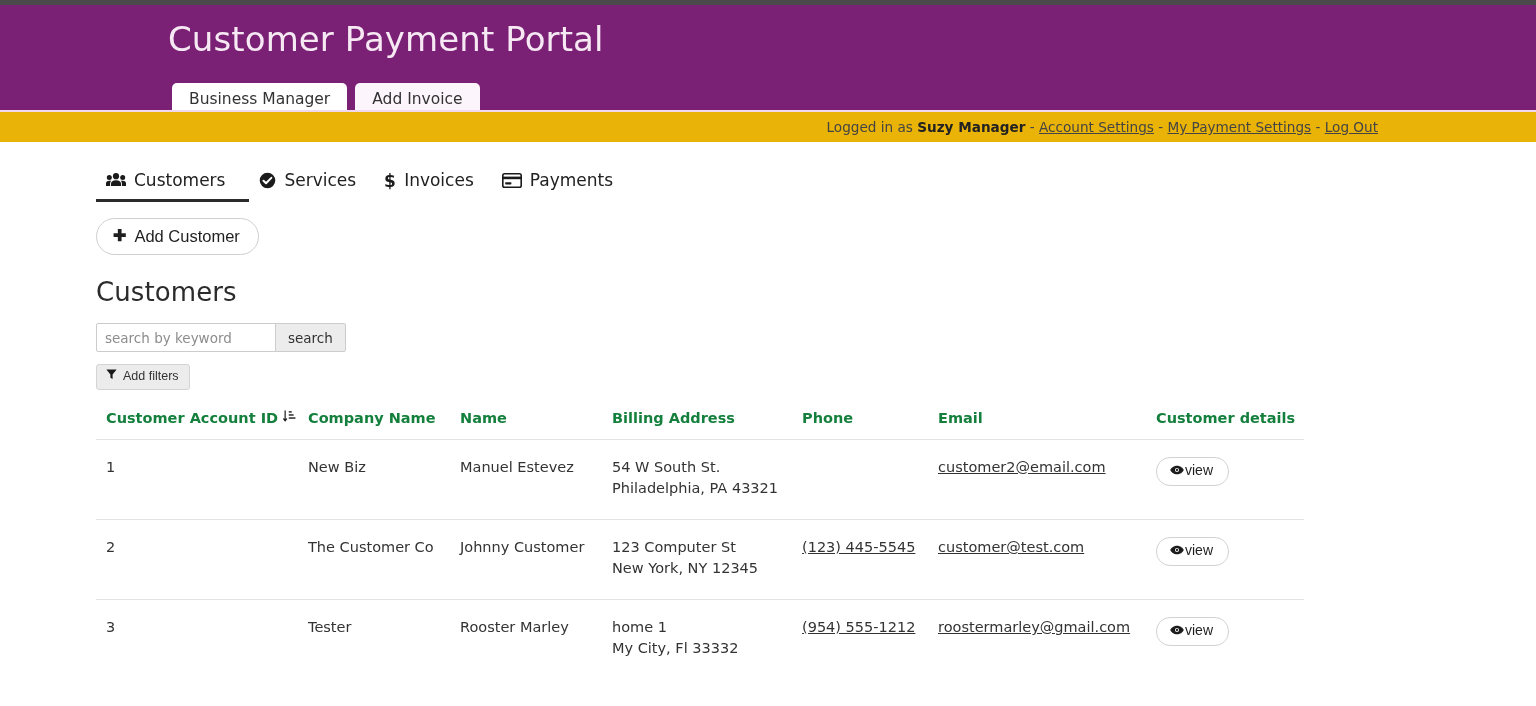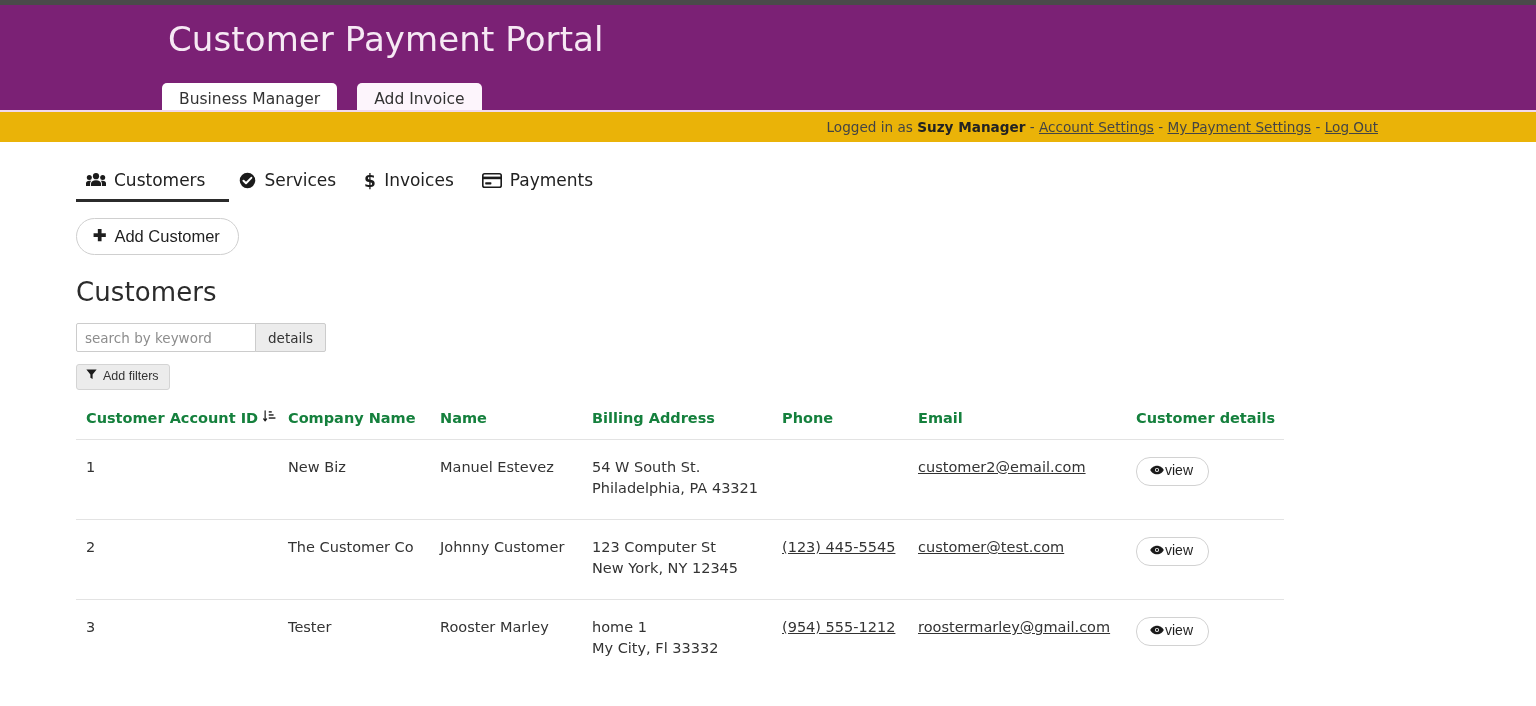--- a/index.html
+++ b/index.html
@@ -29,22 +29,22 @@
   .site-title {
     position: absolute; left: 168px; top: 14px;
     color: #f6e9f4;
     font-size: 34px;
     font-weight: 400;
     letter-spacing: 0.1px;
     line-height: 1.2;
     white-space: nowrap;
   }
   .tabs-top {
-    position: absolute; left: 162px; top: 78px;
-    display: flex; align-items: flex-end; gap: 20px;
+    position: absolute; left: 172px; top: 78px;
+    display: flex; align-items: flex-end; gap: 8px;
   }
   .tab-top {
     display: block;
     padding: 8px 17px 9px 17px;
     font-size: 15.5px;
     color: #333333;
     background: #fdf5fc;
     border-radius: 5px 5px 0 0;
     line-height: 1.15;
     white-space: nowrap;
@@ -67,21 +67,21 @@
   }
   .loginbar-text b { font-weight: bold; color:#222; }
   .loginbar-text a {
     color: #444444; text-decoration: underline; cursor: pointer;
   }
   .sep { color:#444; }
 
   
   .content {
     position: absolute; top: 142px; left: 0; width: 100%;
-    padding-left: 76px; padding-right: 160px;
+    padding-left: 96px; padding-right: 160px;
   }
 
   
   .section-nav {
     display: flex; align-items: flex-end; gap: 0px;
     margin-top: 22px;
     height: 38px;
   }
   .snav {
     display: flex; align-items: center; gap: 8px;
@@ -292,21 +292,21 @@
       <button class="btn-add">
         <span class="plus">✚</span>
         <span>Add Customer</span>
       </button>
     </div>
 
     <h2 class="page-h">Customers</h2>
 
     <div class="searchrow">
       <input class="search-input" type="text" placeholder="search by keyword" style="">
-      <button class="search-btn">details</button>
+      <button class="search-btn">search</button>
     </div>
 
     <div>
       <button class="btn-filters">
         <span>
           <svg width="11" height="11" viewBox="0 0 12 12" xmlns="http://www.w3.org/2000/svg">
             <path d="M0.4 0.6h11.2L7.2 6.1V11l-2.4-1.4V6.1z" fill="#1b1b1b"></path>
           </svg>
         </span>
         <span>Add filters</span>

